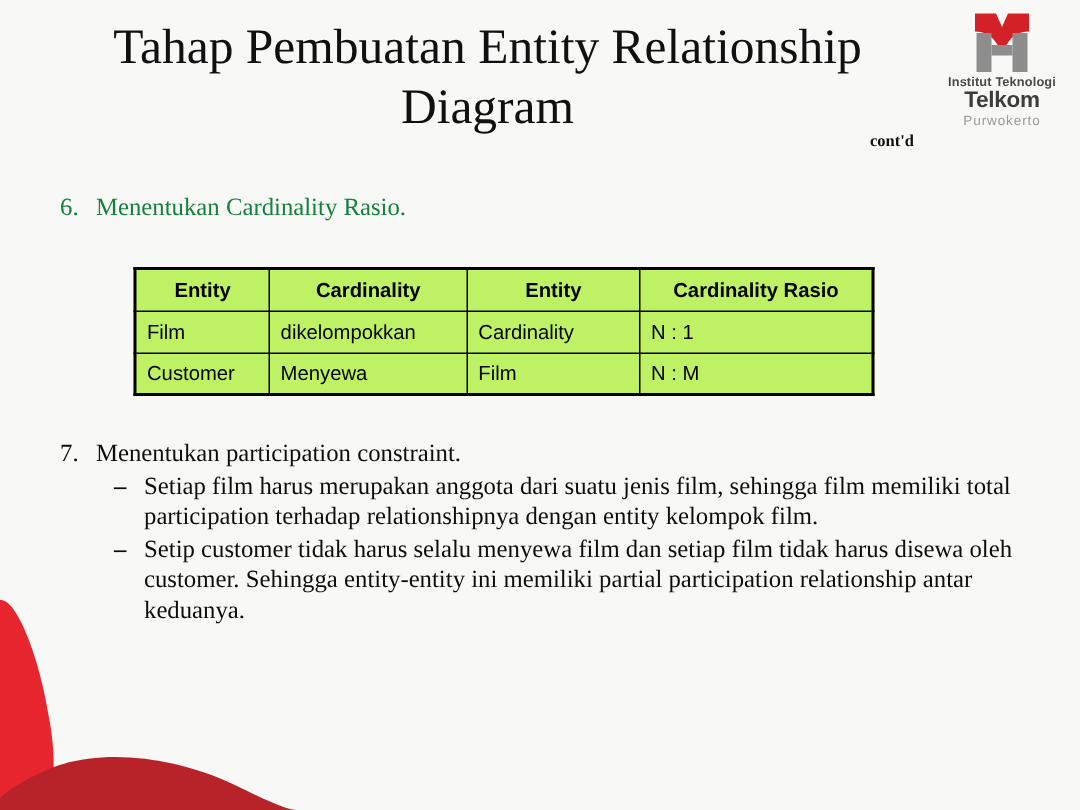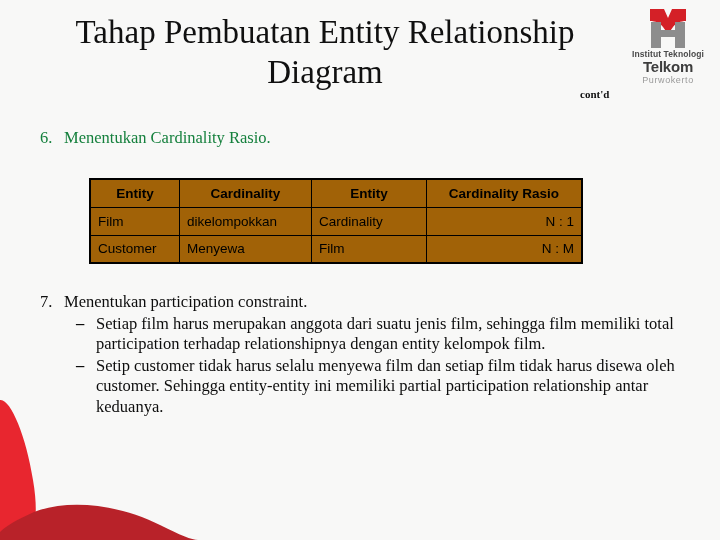--- a/index.html
+++ b/index.html
@@ -109,21 +109,21 @@
   }
   .item6 .num { display: inline-block; width: 24px; }
 
   
   .data-table {
     position: absolute;
     left: 89px;
     top: 178px;
     width: 494px;
     border-collapse: collapse;
-    background: #a16207;
+    background: #bef264;
     border: 2.5px solid #000;
     font-family: "Liberation Sans", sans-serif;
   }
   .data-table th,
   .data-table td {
     border: 1px solid #000;
     height: 28px;
     padding: 0 7px;
     font-size: 13.5px;
     color: #000;
@@ -135,21 +135,21 @@
     font-size: 13.5px;
   }
   .col-a { width: 99px; }
   .col-b { width: 148px; }
   .col-c { width: 137px; }
   .col-d { width: 198px; }
 
   .data-table td.a { text-align: left; }
   .data-table td.b { text-align: left; }
   .data-table td.c { text-align: left; }
-  .data-table td.d { text-align: right; }
+  .data-table td.d { text-align: left; }
 
   
   .item7 {
     position: absolute;
     left: 40px;
     top: 292px;
     width: 640px;
     font-size: 16.5px;
     line-height: 20.5px;
     color: #0d0d0d;

